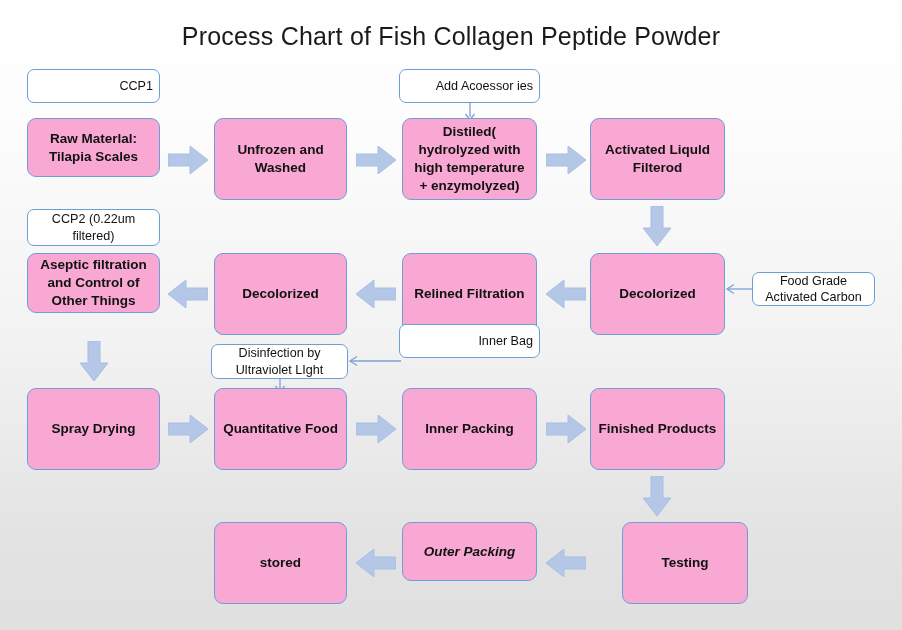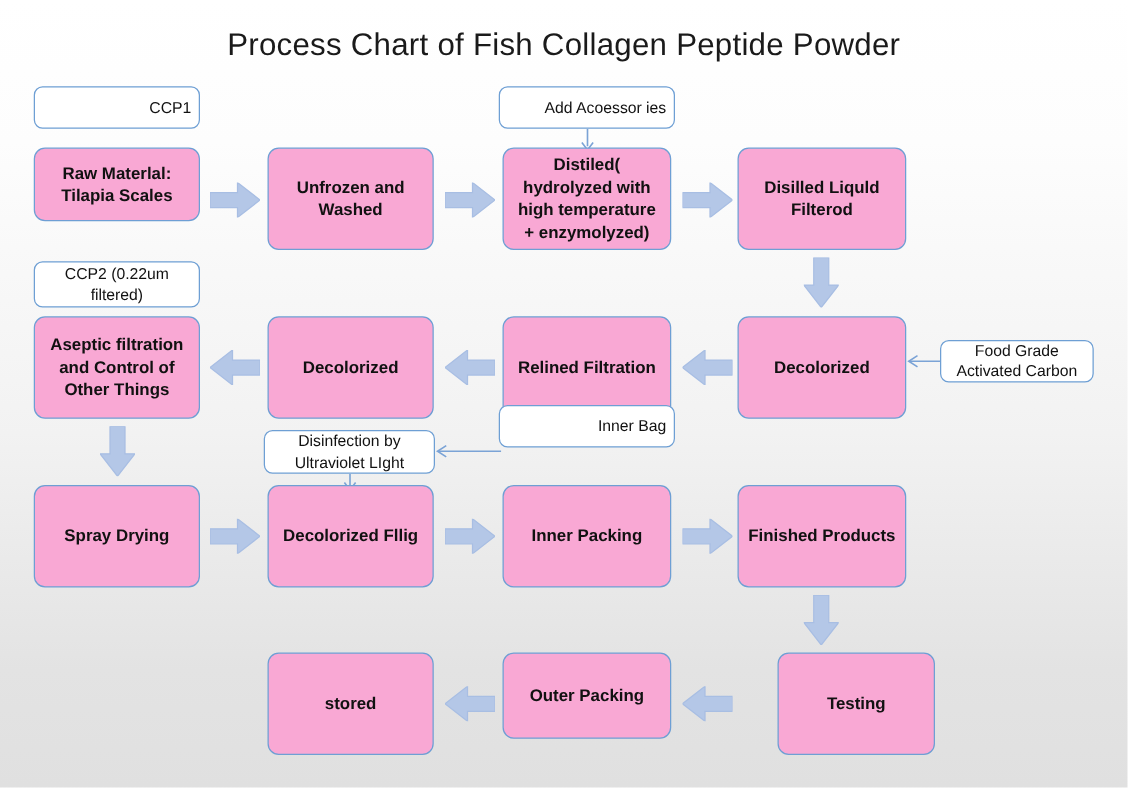--- a/index.html
+++ b/index.html
@@ -122,34 +122,34 @@
     <span>Distiled( hydrolyzed with high temperature + enzymolyzed)</span>
   </div>
 
   <span class="fat-arrow" style="left:546px; top:146px;">
     <svg width="40" height="28" viewBox="0 0 40 28">
       <path d="M0,8 L22,8 L22,0 L40,14 L22,28 L22,20 L0,20 Z" fill="#b4c7e7" stroke="#a8bee3" stroke-width="1"></path>
     </svg>
   </span>
 
   <div class="node" style="left:590px; top:118px; width:135px; height:82px;">
-    <span>Disilled Liquld Filterod</span>
+    <span>Activated Liquld Filterod</span>
   </div>
 
   <span class="fat-arrow" style="left:643px; top:206px;">
     <svg width="28" height="40" viewBox="0 0 28 40">
       <path d="M8,0 L20,0 L20,22 L28,22 L14,40 L0,22 L8,22 Z" fill="#b4c7e7" stroke="#a8bee3" stroke-width="1"></path>
     </svg>
   </span>
 
   <div class="note" style="left:27px; top:209px; width:133px; height:37px;">
     <span>CCP2 (0.22um filtered)</span>
   </div>
 
-  <div class="node" style="left:27px; top:253px; width:133px; height:82px;">
+  <div class="node" style="left:27px; top:253px; width:133px; height:60px;">
     <span>Aseptic filtration and Control of Other Things</span>
   </div>
 
   <span class="fat-arrow" style="left:168px; top:280px;">
     <svg width="40" height="28" viewBox="0 0 40 28">
       <path d="M40,8 L18,8 L18,0 L0,14 L18,28 L18,20 L40,20 Z" fill="#b4c7e7" stroke="#a8bee3" stroke-width="1"></path>
     </svg>
   </span>
 
   <div class="node" style="left:214px; top:253px; width:133px; height:82px;">
@@ -219,21 +219,21 @@
     <span>Spray Drying</span>
   </div>
 
   <span class="fat-arrow" style="left:168px; top:415px;">
     <svg width="40" height="28" viewBox="0 0 40 28">
       <path d="M0,8 L22,8 L22,0 L40,14 L22,28 L22,20 L0,20 Z" fill="#b4c7e7" stroke="#a8bee3" stroke-width="1"></path>
     </svg>
   </span>
 
   <div class="node" style="left:214px; top:388px; width:133px; height:82px;">
-    <span>Decolorized Fllig</span>
+    <span>Quantitative Food</span>
   </div>
 
   <span class="fat-arrow" style="left:356px; top:415px;">
     <svg width="40" height="28" viewBox="0 0 40 28">
       <path d="M0,8 L22,8 L22,0 L40,14 L22,28 L22,20 L0,20 Z" fill="#b4c7e7" stroke="#a8bee3" stroke-width="1"></path>
     </svg>
   </span>
 
   <div class="node" style="left:402px; top:388px; width:135px; height:82px;">
     <span>Inner Packing</span>
@@ -258,21 +258,21 @@
   <div class="node" style="left:214px; top:522px; width:133px; height:82px;">
     <span>stored</span>
   </div>
 
   <span class="fat-arrow" style="left:356px; top:549px;">
     <svg width="40" height="28" viewBox="0 0 40 28">
       <path d="M40,8 L18,8 L18,0 L0,14 L18,28 L18,20 L40,20 Z" fill="#b4c7e7" stroke="#a8bee3" stroke-width="1"></path>
     </svg>
   </span>
 
-  <div class="node" style="left:402px; top:522px; width:135px; height:69px;">
+  <div class="node" style="left:402px; top:522px; width:135px; height:59px;font-style:italic;">
     <span>Outer Packing</span>
   </div>
 
   <span class="fat-arrow" style="left:546px; top:549px;">
     <svg width="40" height="28" viewBox="0 0 40 28">
       <path d="M40,8 L18,8 L18,0 L0,14 L18,28 L18,20 L40,20 Z" fill="#b4c7e7" stroke="#a8bee3" stroke-width="1"></path>
     </svg>
   </span>
 
   <div class="node" style="left:590px; top:522px; width:126px; height:82px;margin-left:32px;">

